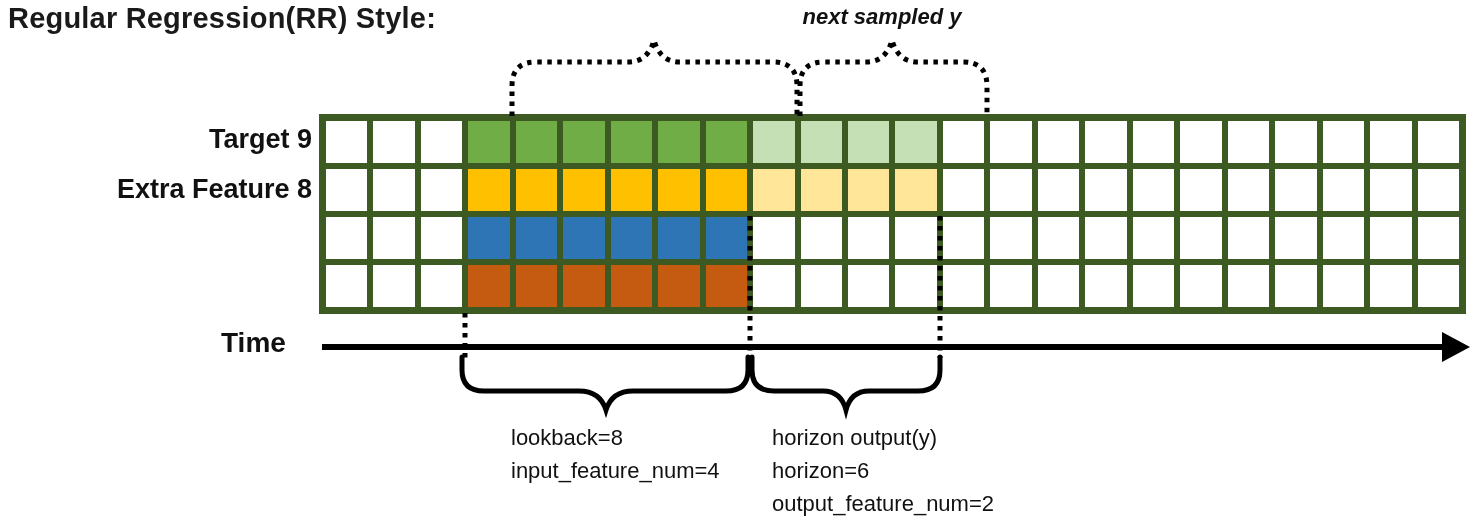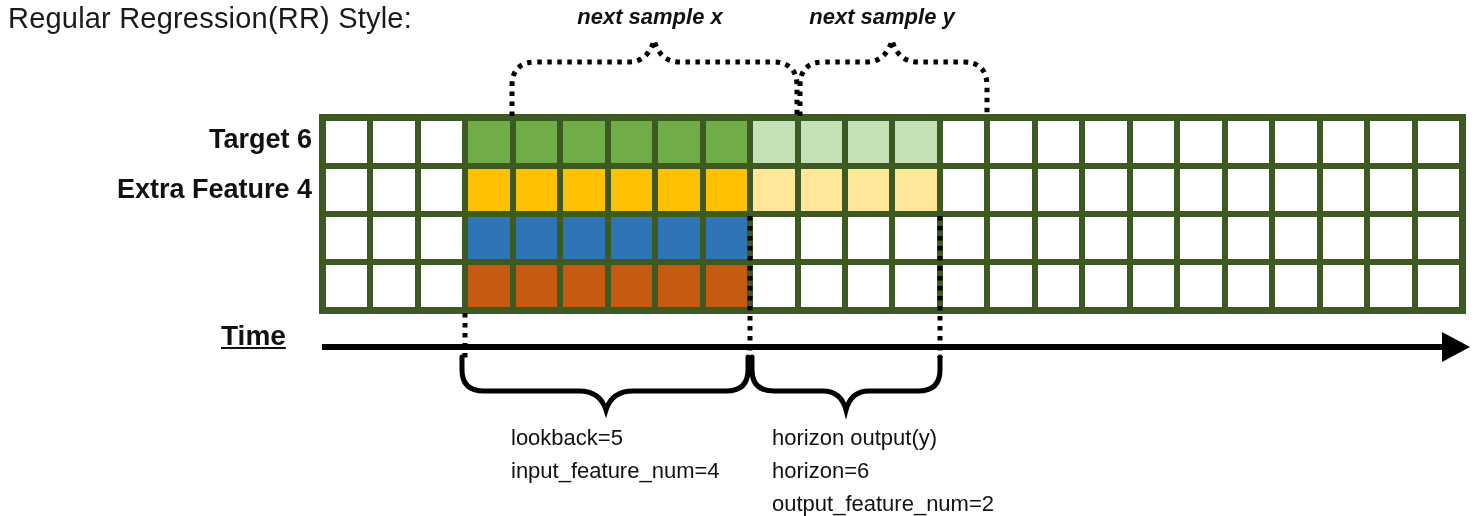--- a/index.html
+++ b/index.html
@@ -5,21 +5,21 @@
   html,body{margin:0;padding:0;background:#fff;}
   .canvas{
     position:relative;
     width:1476px;height:516px;
     background:#fff;
     font-family:"Liberation Sans", sans-serif;
     overflow:hidden;
   }
   .title{
     position:absolute;left:8px;top:2px;
-    font-size:29px;font-weight:normal;color:#1a1a1a;
+    font-size:29px;font-weight:bold;color:#1a1a1a;
     letter-spacing:0.2px;
   }
   .row-labels{
     position:absolute;left:0;top:114px;width:312px;height:200px;
     display:grid;grid-template-rows:repeat(4,1fr);
   }
   .row-label{
     display:flex;align-items:center;justify-content:flex-end;
     font-size:27px;font-weight:bold;color:#111;
     white-space:nowrap;
@@ -38,44 +38,43 @@
     position:absolute;left:0;top:0;z-index:3;pointer-events:none;
   }
   .brace-label{
     position:absolute;top:4px;transform:translateX(-50%);
     font-size:22px;font-style:italic;font-weight:600;color:#111;
     white-space:nowrap;z-index:4;
   }
   .brace-label.x{left:650px;}
   .brace-label.y{left:882px;}
   .time-label{
-    position:absolute;left:221px;top:320px;
-    font-size:28px;font-weight:bold;color:#111;z-index:4;text-decoration:underline;
+    position:absolute;left:221px;top:327px;
+    font-size:28px;font-weight:bold;color:#111;z-index:4;
   }
   .sample-text{
     position:absolute;top:421px;
     font-size:22px;font-weight:500;color:#111;
     line-height:33px;white-space:nowrap;z-index:4;
   }
   .sample-text.input{left:511px;}
   .sample-text.output{left:772px;}
 </style>
 </head>
 <body>
 
 <div class="canvas">
 
   <div class="title">Regular Regression(RR) Style:</div>
 
-  <div class="brace-label x">next sample x</div>
-  <div class="brace-label y">next sample y</div>
+  <div class="brace-label y">next sampled y</div>
 
   <div class="row-labels">
-    <div class="row-label">Target 6</div>
-    <div class="row-label">Extra Feature 4</div>
+    <div class="row-label">Target 9</div>
+    <div class="row-label">Extra Feature 8</div>
   </div>
 
   <div id="grid">
       <div class="cell" style="background: rgb(255, 255, 255);"></div>
       <div class="cell" style="background: rgb(255, 255, 255);"></div>
       <div class="cell" style="background: rgb(255, 255, 255);"></div>
       <div class="cell" style="background: rgb(112, 173, 71);"></div>
       <div class="cell" style="background: rgb(112, 173, 71);"></div>
       <div class="cell" style="background: rgb(112, 173, 71);"></div>
       <div class="cell" style="background: rgb(112, 173, 71);"></div>
@@ -184,21 +183,21 @@
     <polygon points="1442,332 1442,362 1470,347" fill="#000"></polygon>
 
     <path d="M 462 357 L 462 370 Q 462 391 484 391 L 579 391 Q 600 391 606 410 Q 612 391 633 391 L 726 391 Q 748 391 748 370 L 748 357" fill="none" stroke="#000" stroke-width="5" stroke-linecap="round"></path>
 
     <path d="M 752 357 L 752 370 Q 752 391 774 391 L 823 391 Q 841 391 846 410 Q 851 391 869 391 L 918 391 Q 940 391 940 370 L 940 357" fill="none" stroke="#000" stroke-width="5" stroke-linecap="round"></path>
   </svg>
 
   <div class="time-label">Time</div>
 
   <div class="sample-text input">
-    <div>lookback=5</div>
+    <div>lookback=8</div>
     <div>input_feature_num=4</div>
   </div>
 
   <div class="sample-text output">
     <div>horizon output(y)</div>
     <div>horizon=6</div>
     <div>output_feature_num=2</div>
   </div>
 
 </div>

